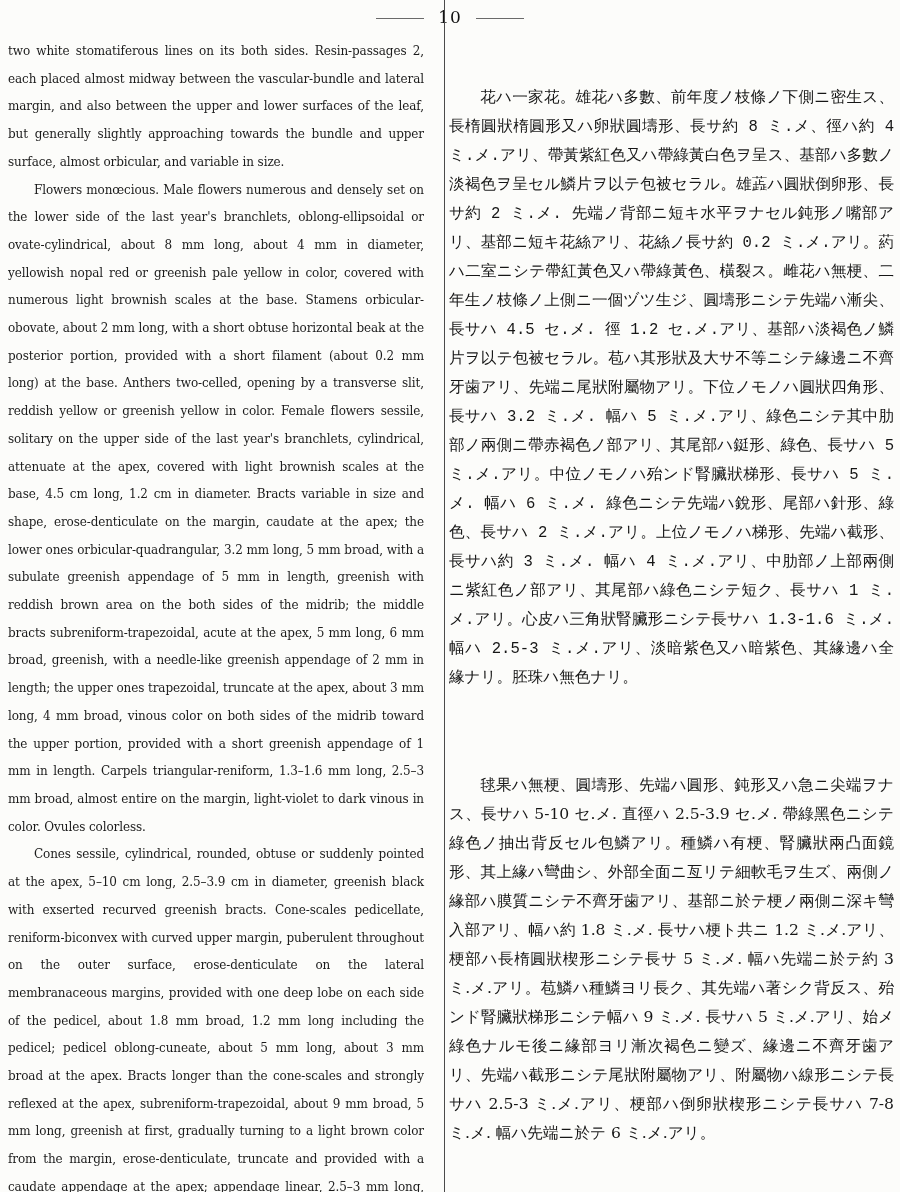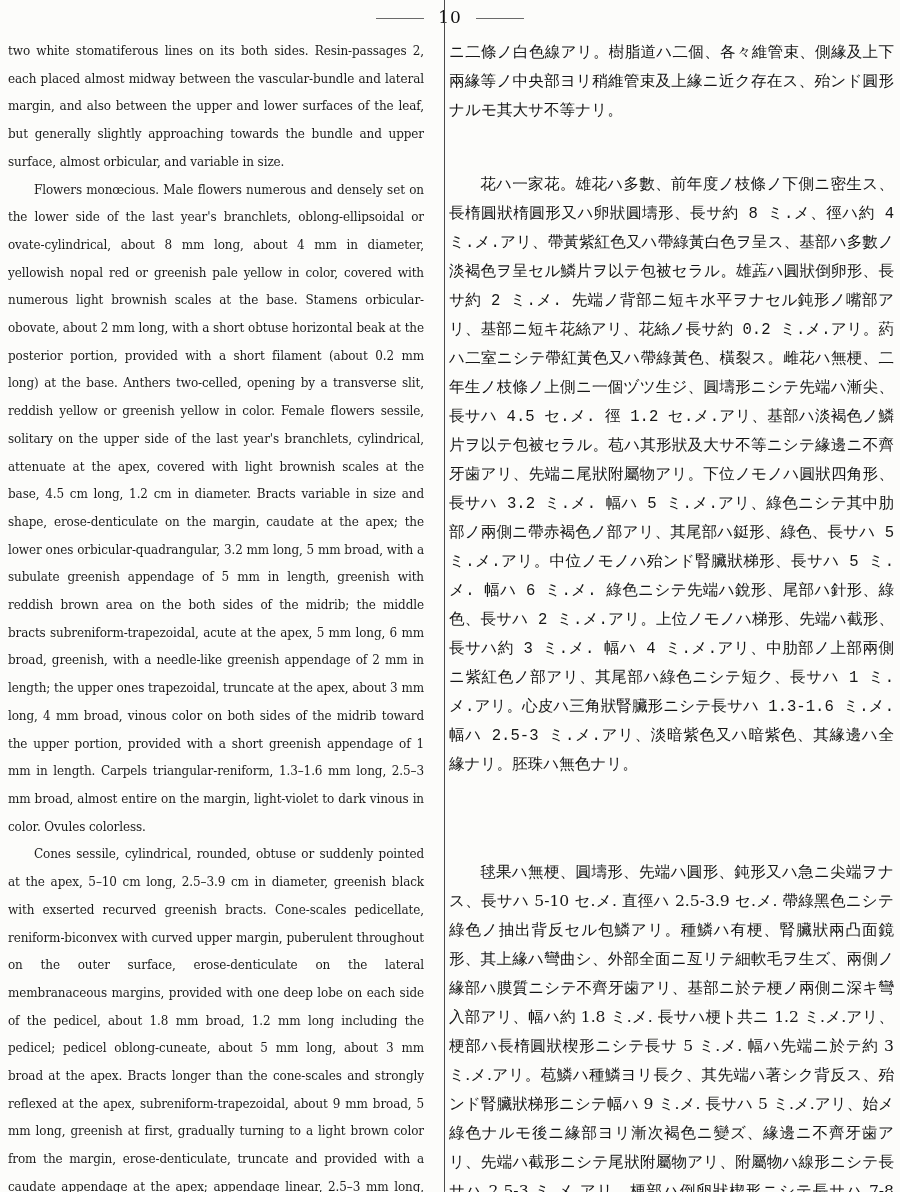--- a/index.html
+++ b/index.html
@@ -105,21 +105,20 @@
   <div id="columns">
 
     <div id="english-column">
       <p class="no-indent">two white stomatiferous lines on its both sides.  Resin-passages 2, each placed almost midway between the vascular-bundle and lateral margin, and also between the upper and lower surfaces of the leaf, but generally slightly approaching towards the bundle and upper surface, almost orbicular, and variable in size.</p>
       <p>Flowers monœcious.  Male flowers numerous and densely set on the lower side of the last year's branchlets, oblong-ellipsoidal or ovate-cylindrical, about 8 mm long, about 4 mm in diameter, yellowish nopal red or greenish pale yellow in color, covered with numerous light brownish scales at the base.  Stamens orbicular-obovate, about 2 mm long, with a short obtuse horizontal beak at the posterior portion, provided with a short filament (about 0.2 mm long) at the base.  Anthers two-celled, opening by a transverse slit, reddish yellow or greenish yellow in color.  Female flowers sessile, solitary on the upper side of the last year's branchlets, cylindrical, attenuate at the apex, covered with light brownish scales at the base, 4.5 cm long, 1.2 cm in diameter.  Bracts variable in size and shape, erose-denticulate on the margin, caudate at the apex; the lower ones orbicular-quadrangular, 3.2 mm long, 5 mm broad, with a subulate greenish appendage of 5 mm in length, greenish with reddish brown area on the both sides of the midrib; the middle bracts subreniform-trapezoidal, acute at the apex, 5 mm long, 6 mm broad, greenish, with a needle-like greenish appendage of 2 mm in length; the upper ones trapezoidal, truncate at the apex, about 3 mm long, 4 mm broad, vinous color on both sides of the midrib toward the upper portion, provided with a short greenish appendage of 1 mm in length.  Carpels triangular-reniform, 1.3–1.6 mm long, 2.5–3 mm broad, almost entire on the margin, light-violet to dark vinous in color.  Ovules colorless.</p>
       <p>Cones sessile, cylindrical, rounded, obtuse or suddenly pointed at the apex, 5–10 cm long, 2.5–3.9 cm in diameter, greenish black with exserted recurved greenish bracts.  Cone-scales pedicellate, reniform-biconvex with curved upper margin, puberulent throughout on the outer surface, erose-denticulate on the lateral membranaceous margins, provided with one deep lobe on each side of the pedicel, about 1.8 mm broad, 1.2 mm long including the pedicel; pedicel oblong-cuneate, about 5 mm long, about 3 mm broad at the apex.  Bracts longer than the cone-scales and strongly reflexed at the apex, subreniform-trapezoidal, about 9 mm broad, 5 mm long, greenish at first, gradually turning to a light brown color from the margin, erose-denticulate, truncate and provided with a caudate appendage at the apex; appendage linear, 2.5–3 mm long, pedicel obovate-cuneate, 7–8 mm long, 6 mm broad at the upper portion.</p>
 
     </div>
 
     <div id="japanese-column">
-      <p class="no-indent">ニ二條ノ白色線アリ。樹脂道ハ二個、各々維管束、側緣及上下兩緣等ノ中央部ヨリ稍維管束及上緣ニ近ク存在ス、殆ンド圓形ナルモ其大サ不等ナリ。</p>
       <p class="gap-medium">花ハ一家花。雄花ハ多數、前年度ノ枝條ノ下側ニ密生ス、長楕圓狀楕圓形又ハ卵狀圓壔形、長サ約 8 ミ.メ、徑ハ約 4 ミ.メ.アリ、帶黃紫紅色又ハ帶綠黃白色ヲ呈ス、基部ハ多數ノ淡褐色ヲ呈セル鱗片ヲ以テ包被セラル。雄蕋ハ圓狀倒卵形、長サ約 2 ミ.メ. 先端ノ背部ニ短キ水平ヲナセル鈍形ノ嘴部アリ、基部ニ短キ花絲アリ、花絲ノ長サ約 0.2 ミ.メ.アリ。葯ハ二室ニシテ帶紅黃色又ハ帶綠黃色、橫裂ス。雌花ハ無梗、二年生ノ枝條ノ上側ニ一個ヅツ生ジ、圓壔形ニシテ先端ハ漸尖、長サハ 4.5 セ.メ. 徑 1.2 セ.メ.アリ、基部ハ淡褐色ノ鱗片ヲ以テ包被セラル。苞ハ其形狀及大サ不等ニシテ緣邊ニ不齊牙歯アリ、先端ニ尾狀附屬物アリ。下位ノモノハ圓狀四角形、長サハ 3.2 ミ.メ. 幅ハ 5 ミ.メ.アリ、綠色ニシテ其中肋部ノ兩側ニ帶赤褐色ノ部アリ、其尾部ハ鋌形、綠色、長サハ 5 ミ.メ.アリ。中位ノモノハ殆ンド腎臟狀梯形、長サハ 5 ミ.メ. 幅ハ 6 ミ.メ. 綠色ニシテ先端ハ銳形、尾部ハ針形、綠色、長サハ 2 ミ.メ.アリ。上位ノモノハ梯形、先端ハ截形、長サハ約 3 ミ.メ. 幅ハ 4 ミ.メ.アリ、中肋部ノ上部兩側ニ紫紅色ノ部アリ、其尾部ハ綠色ニシテ短ク、長サハ 1 ミ.メ.アリ。心皮ハ三角狀腎臟形ニシテ長サハ 1.3-1.6 ミ.メ. 幅ハ 2.5-3 ミ.メ.アリ、淡暗紫色又ハ暗紫色、其緣邊ハ全緣ナリ。胚珠ハ無色ナリ。</p>
       <p class="gap-large">毬果ハ無梗、圓壔形、先端ハ圓形、鈍形又ハ急ニ尖端ヲナス、長サハ 5-10 セ.メ. 直徑ハ 2.5-3.9 セ.メ. 帶綠黑色ニシテ綠色ノ抽出背反セル包鱗アリ。種鱗ハ有梗、腎臟狀兩凸面鏡形、其上緣ハ彎曲シ、外部全面ニ亙リテ細軟毛ヲ生ズ、兩側ノ緣部ハ膜質ニシテ不齊牙歯アリ、基部ニ於テ梗ノ兩側ニ深キ彎入部アリ、幅ハ約 1.8 ミ.メ. 長サハ梗ト共ニ 1.2 ミ.メ.アリ、梗部ハ長楕圓狀楔形ニシテ長サ 5 ミ.メ. 幅ハ先端ニ於テ約 3 ミ.メ.アリ。苞鱗ハ種鱗ヨリ長ク、其先端ハ著シク背反ス、殆ンド腎臟狀梯形ニシテ幅ハ 9 ミ.メ. 長サハ 5 ミ.メ.アリ、始メ綠色ナルモ後ニ緣部ヨリ漸次褐色ニ變ズ、緣邊ニ不齊牙歯アリ、先端ハ截形ニシテ尾狀附屬物アリ、附屬物ハ線形ニシテ長サハ 2.5-3 ミ.メ.アリ、梗部ハ倒卵狀楔形ニシテ長サハ 7-8 ミ.メ. 幅ハ先端ニ於テ 6 ミ.メ.アリ。</p>
 
     </div>
 
   </div>
 
 </div>
 
 </body></html>

